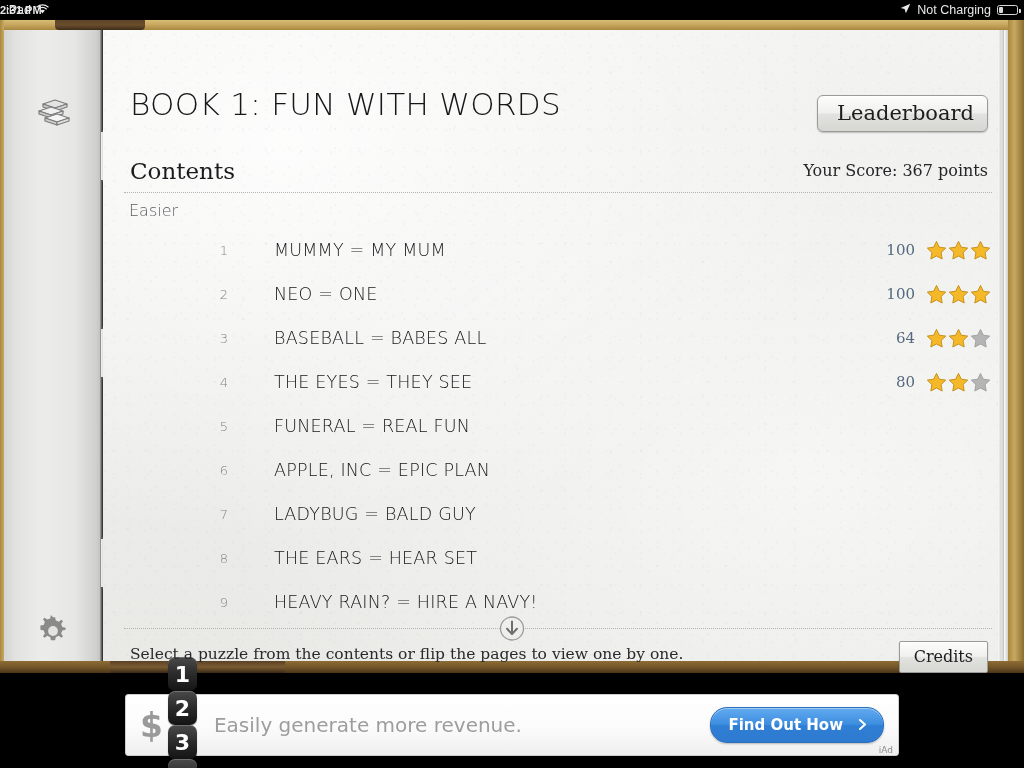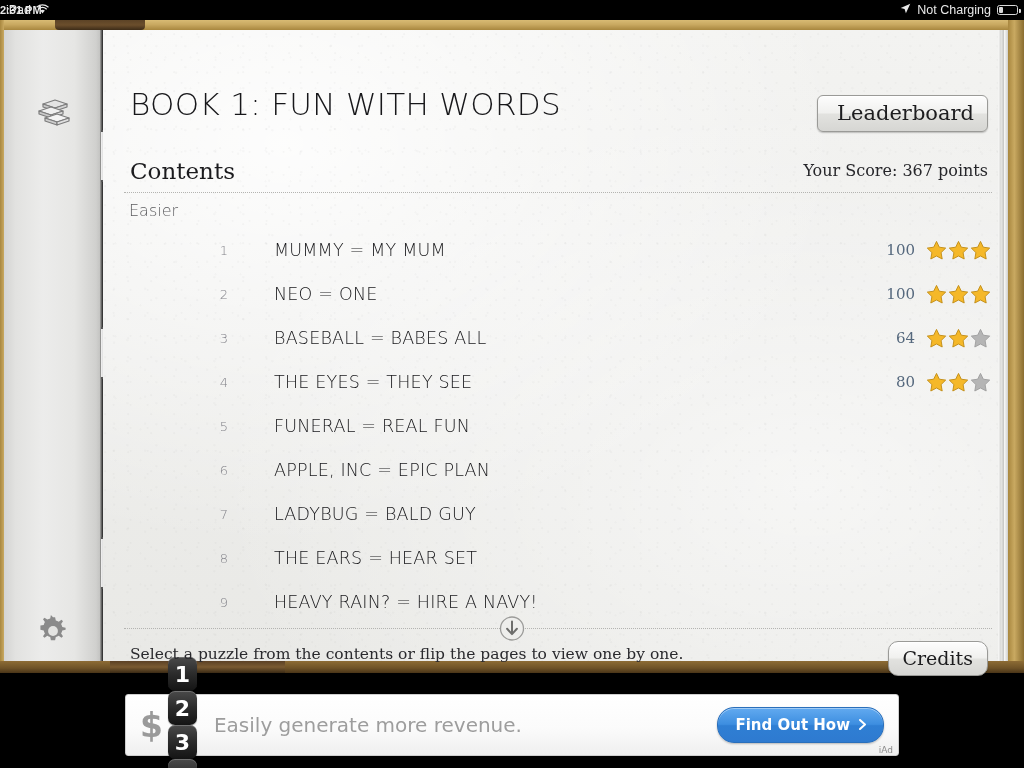--- a/index.html
+++ b/index.html
@@ -236,23 +236,23 @@
   }
   #footer-hint {
     position: absolute; left: 130px; top: 625px;
     font-family: "DejaVu Serif", serif;
     font-size: 15.5px; color: #2a2a2e; z-index: 3;
   }
   #credits-btn {
     position: absolute; right: 36px; top: 621px;
     padding: 5px 14px 6px 14px;
     font-family: "DejaVu Serif", serif;
-    font-size: 19px; color: #1d1d1f;
+    font-size: 16px; color: #1d1d1f;
     background: linear-gradient(180deg,#fdfdfd 0%,#f0f0ee 48%,#e2e2df 52%,#d6d6d3 100%);
-    border: 1px solid #9a9a97; border-radius: 10px;
+    border: 1px solid #9a9a97; border-radius: 2px;
     box-shadow: 0 1px 1.5px rgba(0,0,0,0.22), inset 0 1px 0 rgba(255,255,255,0.9);
     z-index: 3; cursor: pointer;
   }
 
   
   #ad-banner {
     position: absolute; left: 125px; top: 694px;
     width: 774px; height: 62px;
     background: linear-gradient(180deg,#ffffff 0%,#fbfbfb 55%,#efefef 100%);
     border: 1px solid #cfcfcf;
@@ -281,21 +281,21 @@
     font-size: 20px; color: #9d9d9d;
   }
   #ad-cta {
     margin-left: auto;
     background: linear-gradient(180deg,#62aaf0 0%,#3d8ee0 48%,#2f7fd4 52%,#2e7ad0 100%);
     border: 1px solid #2a6fbb;
     border-radius: 17px;
     color: #fff;
     font-family: "DejaVu Sans", sans-serif; font-weight: bold; font-size: 15px;
     padding: 8px 17px;
-    display: flex; align-items: center; gap: 9px;
+    display: flex; align-items: center; gap: 16px;
     box-shadow: inset 0 1px 0 rgba(255,255,255,0.4), 0 1px 2px rgba(0,0,0,0.25);
     cursor: pointer;
   }
   #ad-iad {
     position: absolute; right: 5px; bottom: 0px;
     font-family: "DejaVu Sans", sans-serif;
     font-size: 9px; color: #8c8c8c;
   }
 </style>
 </head>

